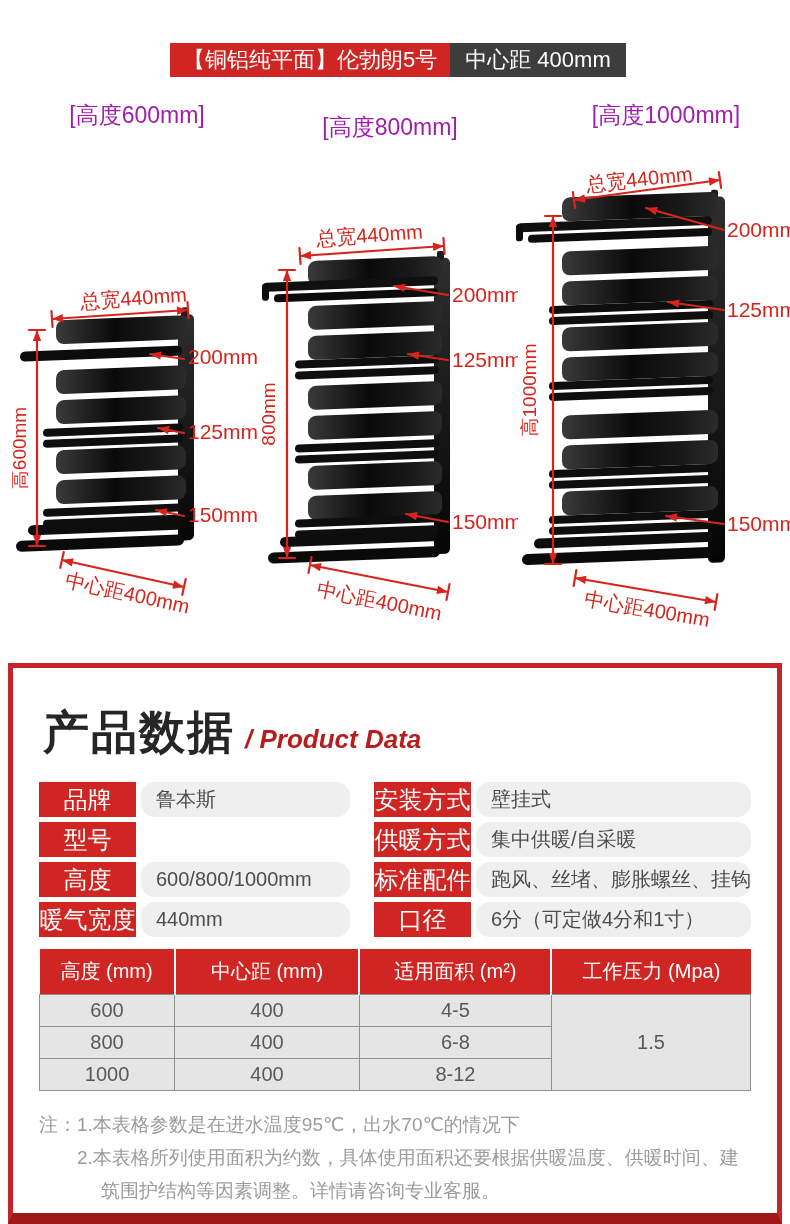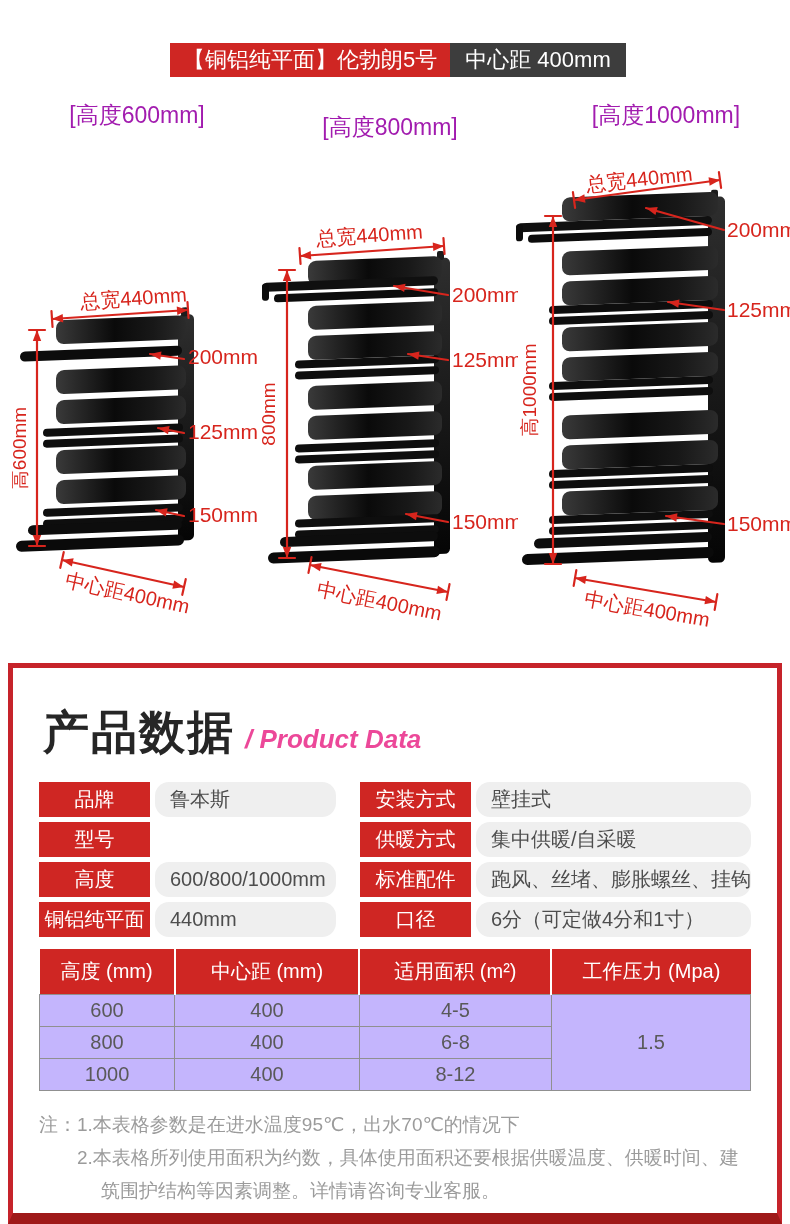--- a/index.html
+++ b/index.html
@@ -35,41 +35,41 @@
   text.ptr{fill:var(--dimred);font-size:21px;}
   text.hl{fill:var(--dimred);font-size:19px;}
   
   .databox{
     position:absolute;left:8px;top:663px;width:774px;height:561px;
     border:5px solid var(--frame);border-bottom:11px solid var(--frame-dark);
     background:#fff;padding:34px 26px 0 26px;
   }
   .pd-title{margin-left:4px;display:flex;align-items:baseline;}
   .t-cn{font-size:46px;font-weight:900;color:#262626;letter-spacing:2px;text-align:center;}
-  .t-en{font-style:italic;font-weight:700;font-size:26px;color:#ec4899;margin-left:10px;}
+  .t-en{font-style:italic;font-weight:700;font-size:26px;color:#b91c1c;margin-left:10px;}
   .specs{display:flex;gap:24px;margin-top:18px;}
   .spec-col{flex:1;display:flex;flex-direction:column;gap:5px;}
   .spec-row{display:flex;gap:5px;height:35px;}
   .spec-label{
-    width:111px;flex:none;background:var(--red);color:#fff;font-size:20px;
+    width:97px;flex:none;background:var(--red);color:#fff;font-size:24px;
     display:flex;align-items:center;justify-content:center;white-space:nowrap;
   }
   .spec-value{
     flex:1;background:var(--valbg);color:#4d4d4d;font-size:20px;
     display:flex;align-items:center;padding-left:15px;white-space:nowrap;border-radius:14px;
   }
   .spec-table{width:100%;border-collapse:collapse;margin-top:12px;table-layout:fixed;}
   .spec-table th{
     background:var(--red);color:#fff;font-size:20px;font-weight:500;height:45px;
     border-left:2px solid #fff;
   }
   .spec-table th:first-child{border-left:none;}
   .spec-table td{
     border:1px solid #909090;text-align:center;font-size:20px;color:#595959;height:32px;
-    background:#c4b5fd;
+    background:#e5e5e5;
   }
   .notes{display:flex;margin-top:17px;color:#9b9b9b;font-size:19px;line-height:1.75;}
   .np{flex:none;}
   .nitems{flex:1;}
   .note-item{padding-left:24px;text-indent:-24px;}
 </style>
 </head>
 <body>
 
 <svg width="0" height="0" style="position:absolute" aria-hidden="true">
@@ -280,21 +280,21 @@
         <div class="spec-value">鲁本斯</div>
       </div>
       <div class="spec-row">
         <div class="spec-label">型号</div>
       </div>
       <div class="spec-row">
         <div class="spec-label">高度</div>
         <div class="spec-value">600/800/1000mm</div>
       </div>
       <div class="spec-row">
-        <div class="spec-label">铜铝纯平面</div>
+        <div class="spec-label">暖气宽度</div>
         <div class="spec-value">440mm</div>
       </div>
     </div>
     <div class="spec-col">
       <div class="spec-row">
         <div class="spec-label">安装方式</div>
         <div class="spec-value">壁挂式</div>
       </div>
       <div class="spec-row">
         <div class="spec-label">供暖方式</div>

